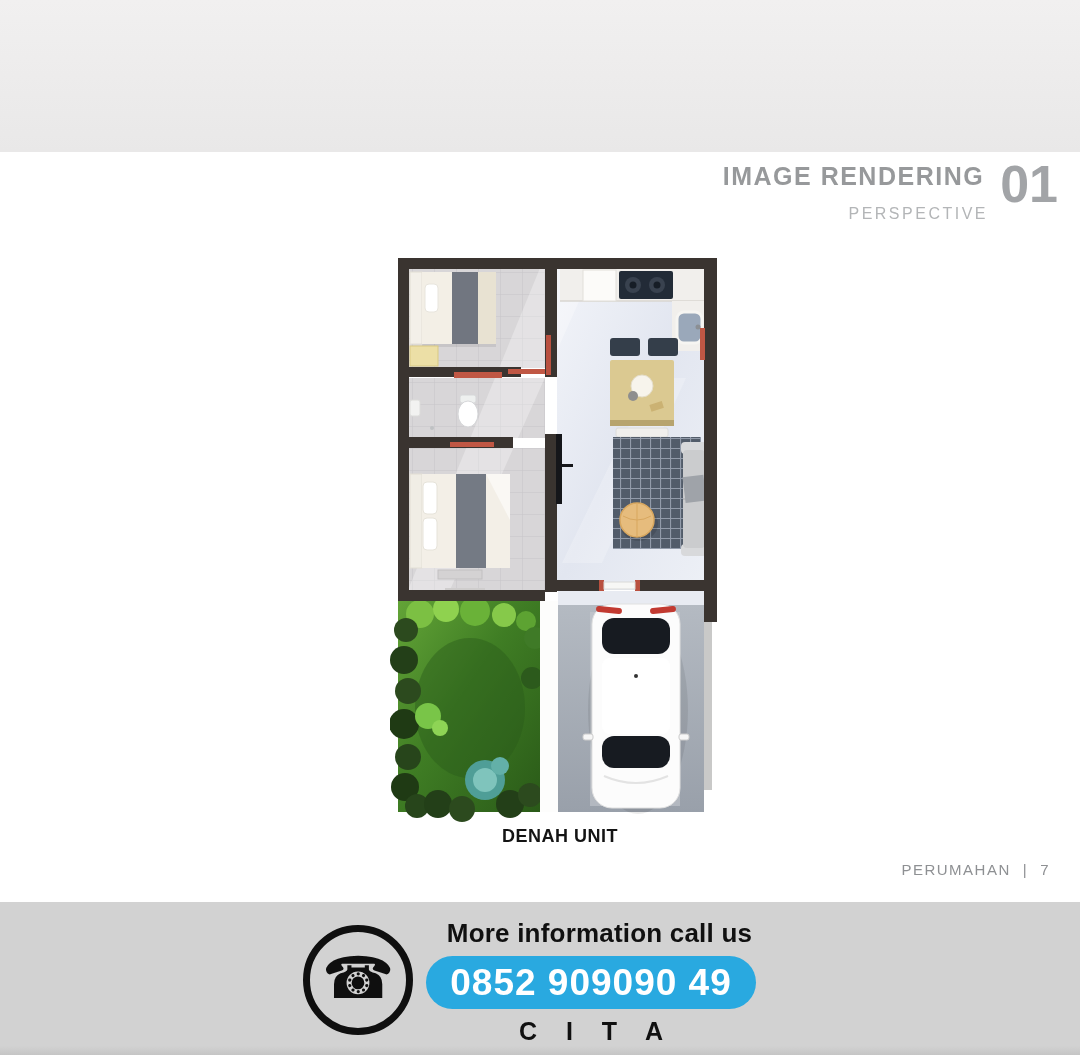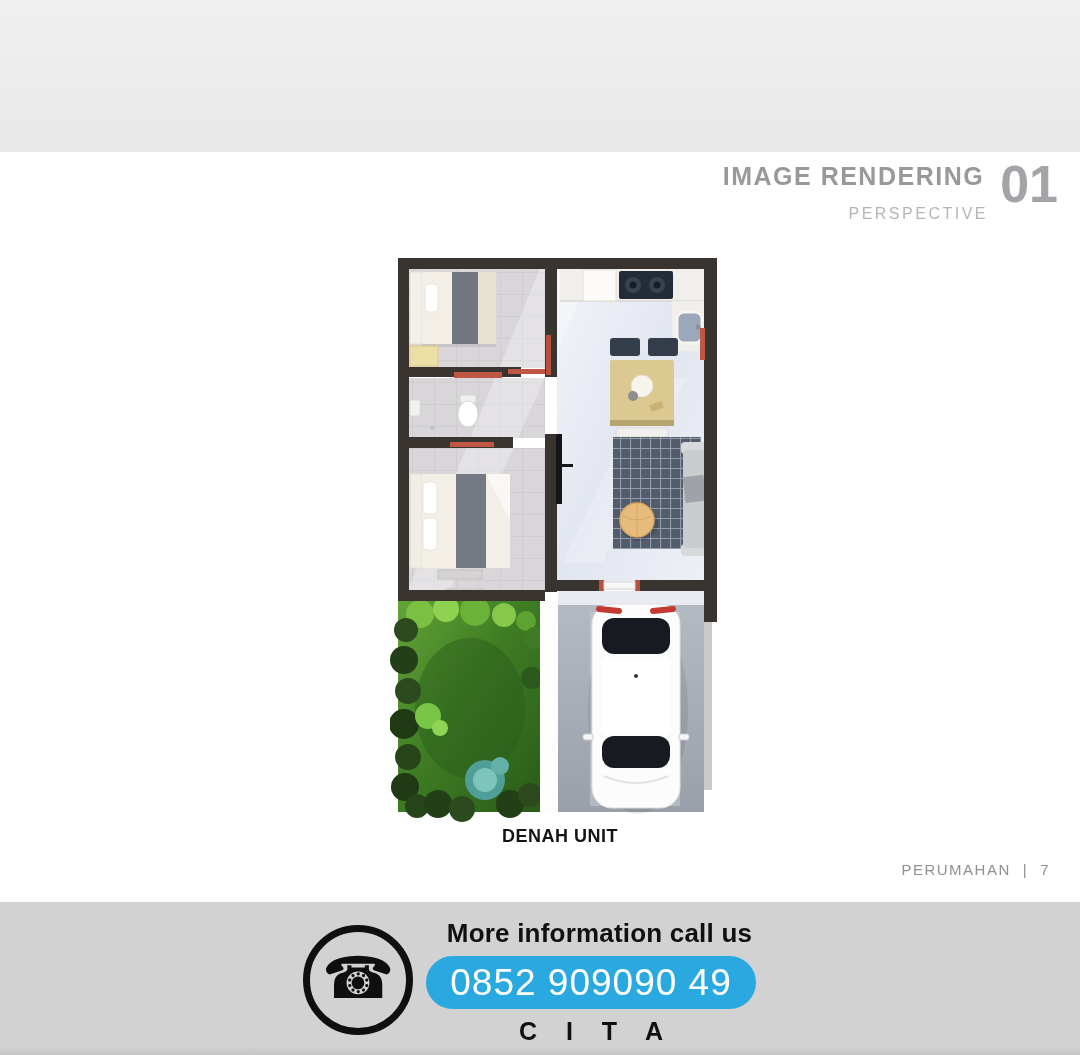--- a/index.html
+++ b/index.html
@@ -62,21 +62,21 @@
     display:flex;flex-direction:column;align-items:center;
   }
   .contact-heading{
     font-size:26px;font-weight:700;color:#101010;letter-spacing:0.2px;white-space:nowrap;margin-left:17px;
   }
   .phone-pill{
     margin-top:7px;height:53px;min-width:318px;padding:0 24px;border:none;
     background:var(--accent-blue);border-radius:30px;
     display:flex;align-items:center;justify-content:center;
     font-family:"Liberation Sans",sans-serif;
-    font-size:37px;font-weight:400;color:#ffffff;letter-spacing:1px;white-space:nowrap;
+    font-size:37px;font-weight:700;color:#ffffff;letter-spacing:1px;white-space:nowrap;
     cursor:pointer;
   }
   .brand-text{
     margin-top:8px;font-size:25px;font-weight:700;color:#101010;
     letter-spacing:11px;text-indent:11px;white-space:nowrap;
   }
 </style>
 </head>
 <body>
 

